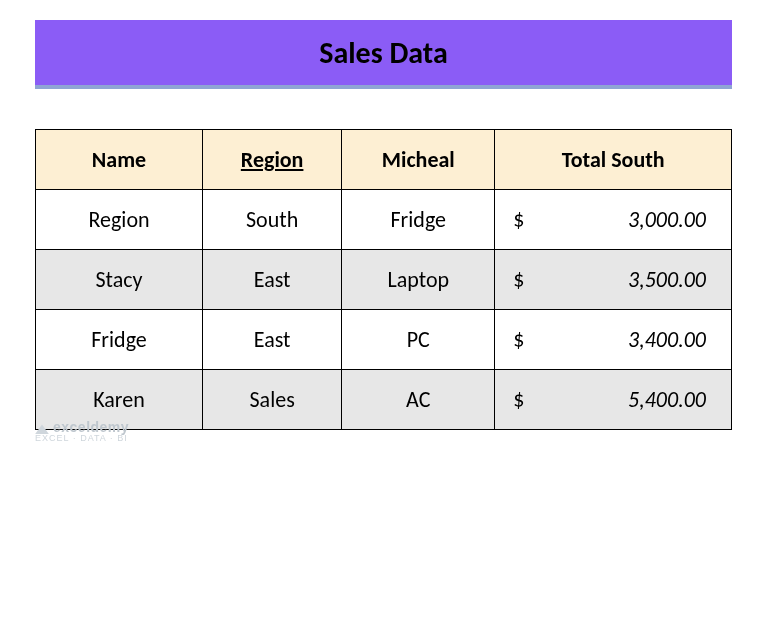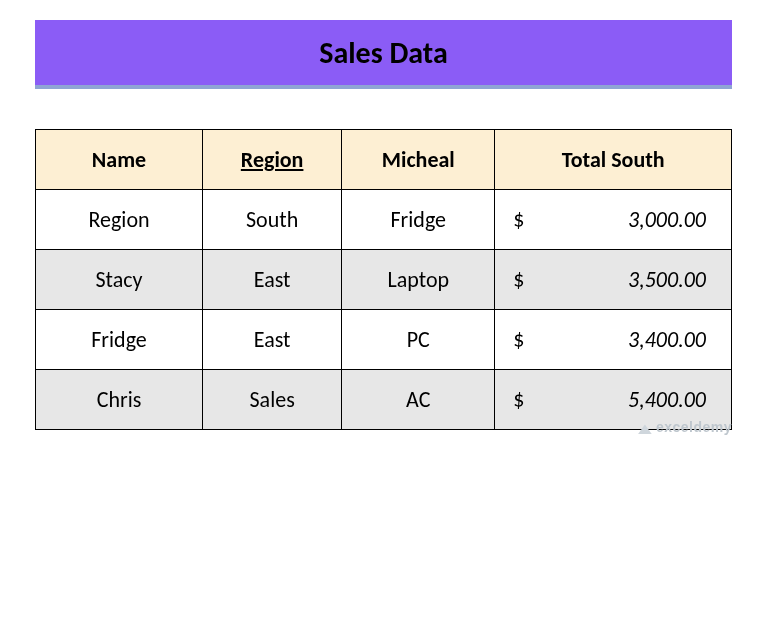--- a/index.html
+++ b/index.html
@@ -63,21 +63,21 @@
       clear: both;
     }
     tbody tr:nth-child(even) td {
       background: #e7e7e7;
     }
     tbody tr:nth-child(odd) td {
       background: #ffffff;
     }
     .watermark {
       position: relative;
-      text-align: right;
+      text-align: left;
       margin-top: -12px;
       color: #bfc7ce;
       font-size: 14px;
       font-family: Arial, sans-serif;
       letter-spacing: 0.5px;
     }
     .watermark .icon {
       display: inline-block;
       width: 14px;
       height: 14px;
@@ -136,26 +136,27 @@
     <tr>
       <td>Fridge</td>
       <td>East</td>
       <td>PC</td>
       <td class="sales-cell">
         <span class="currency">$</span>
         <span class="amount">3,400.00</span>
       </td>
     </tr>
     <tr>
-      <td>Chris</td>
+      <td>Karen</td>
       <td>Sales</td>
       <td>AC</td>
       <td class="sales-cell">
         <span class="currency">$</span>
         <span class="amount">5,400.00</span>
       </td>
     </tr>
   </tbody>
 </table>
 
 <div class="watermark">
   <span class="icon"></span><span class="brand">exceldemy</span>
+  <span class="sub">EXCEL · DATA · BI</span>
 </div>
 
 </body></html>

